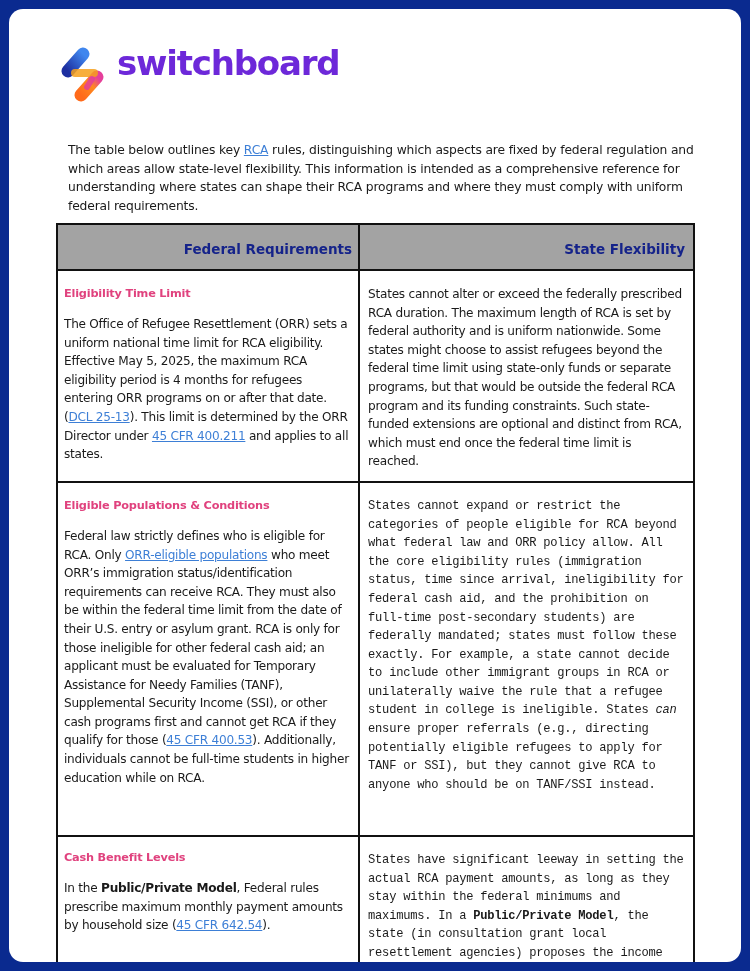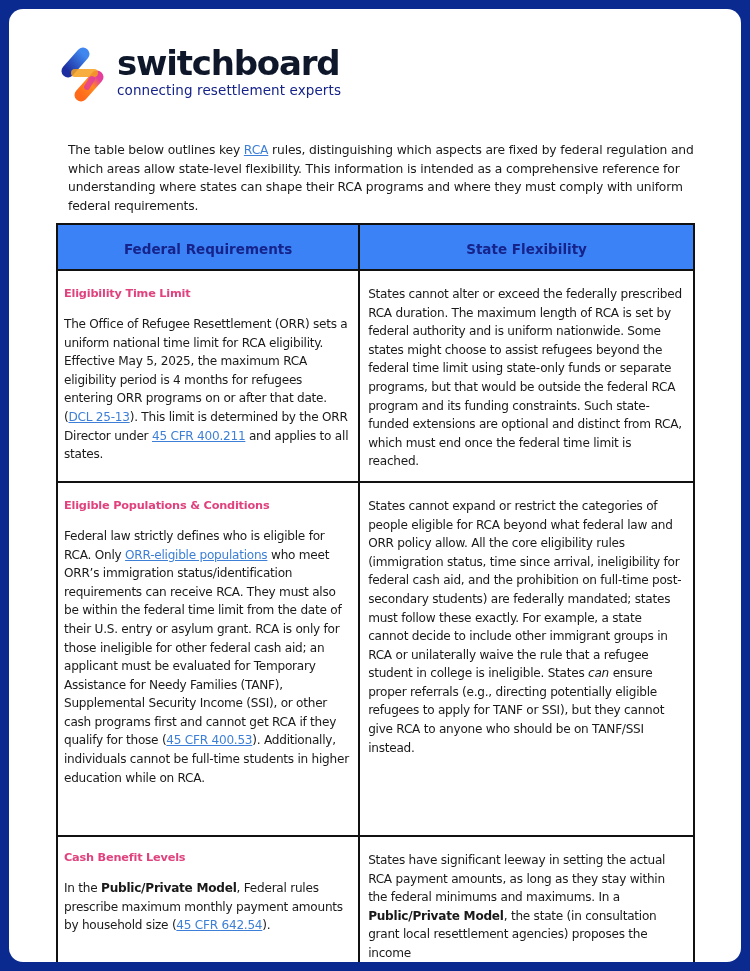--- a/index.html
+++ b/index.html
@@ -21,21 +21,21 @@
       position: absolute;
       left: 50px; top: 37px;
       display: flex; align-items: flex-start;
     }
     .logo-mark { width: 50px; height: 58px; position: relative; }
     .logo-text { margin-left: 8px; }
     .logo-word {
       font-family: "DejaVu Sans", sans-serif;
       font-weight: bold;
       font-size: 34px;
-      color: #0f172a;
+      color: #6d28d9;
       letter-spacing: -1.2px;
       line-height: 34px;
       display: block;
     }
     .logo-tag {
       font-family: "DejaVu Sans", sans-serif;
       font-size: 13.5px;
       color: #15238a;
       display: block;
       margin-top: 2px;
@@ -62,27 +62,27 @@
     }
     a.lnk { color: #3d7fd6; text-decoration: underline; }
     .tbl {
       position: absolute;
       left: 47px; top: 214px;
       width: 639px;
       border: 2px solid #111;
       border-collapse: collapse;
     }
     .tbl th {
-      background: #3b82f6;
+      background: #a3a3a3;
       color: #15238a;
       font-weight: bold;
       font-size: 13.5px;
       height: 46px;
       border: 2px solid #111;
-      text-align: center;
+      text-align: right;
     }
     .tbl td {
       border: 2px solid #111;
       vertical-align: top;
       font-size: 12.1px;
       line-height: 18.6px;
       color: #1a1a1a;
       letter-spacing: -0.25px;
     }
     .col-l { width: 303px; padding: 14px 6px 10px 6px; }
@@ -91,21 +91,21 @@
       color: #e0427e;
       font-weight: bold;
       font-size: 11.3px;
       margin-bottom: 12px;
       line-height: 18px;
       letter-spacing: -0.2px;
     }
     .r1 td { height: 171px; }
     .r2 td { height: 354px; }
     .r3 td { height: 120px; margin-left: 47px; }
-    .r2 .col-r, .r3 .col-r { padding-top: 14px; }
+    .r2 .col-r, .r3 .col-r { padding-top: 14px; font-family: Liberation Mono, monospace; }
     .r3 .col-l { padding-top: 12px; }
   </style>
 </head>
 <body>
 
 <div class="page">
 
   <div class="logo">
     <div class="logo-mark">
       <svg width="50" height="58" viewBox="0 0 50 58">
@@ -121,21 +121,20 @@
           </linearGradient>
         </defs>
         <line x1="9" y1="25" x2="24" y2="8" stroke="url(#gb)" stroke-width="13" stroke-linecap="round"></line>
         <line x1="22" y1="49" x2="38" y2="31" stroke="url(#go)" stroke-width="13" stroke-linecap="round"></line>
         <line x1="16" y1="27" x2="35" y2="27" stroke="#f6a01d" stroke-width="8" stroke-linecap="round" opacity="0.85"></line>
         <line x1="33" y1="33" x2="28" y2="41" stroke="#e23ca0" stroke-width="6" stroke-linecap="round" opacity="0.8"></line>
       </svg>
     </div>
     <div class="logo-text">
       <span class="logo-word">switchboard</span>
-      <span class="logo-tag">connecting resettlement experts</span>
     </div>
   </div>
 
 
   <p class="intro"><span>The table below outlines key </span><a class="lnk">RCA</a><span> rules, distinguishing which aspects are fixed by federal regulation and which areas allow state-level flexibility. This information is intended as a comprehensive reference for understanding where states can shape their RCA programs and where they must comply with uniform federal requirements.</span></p>
 
   <table class="tbl">
     <thead>
       <tr>
         <th class="col-l">Federal Requirements</th>

